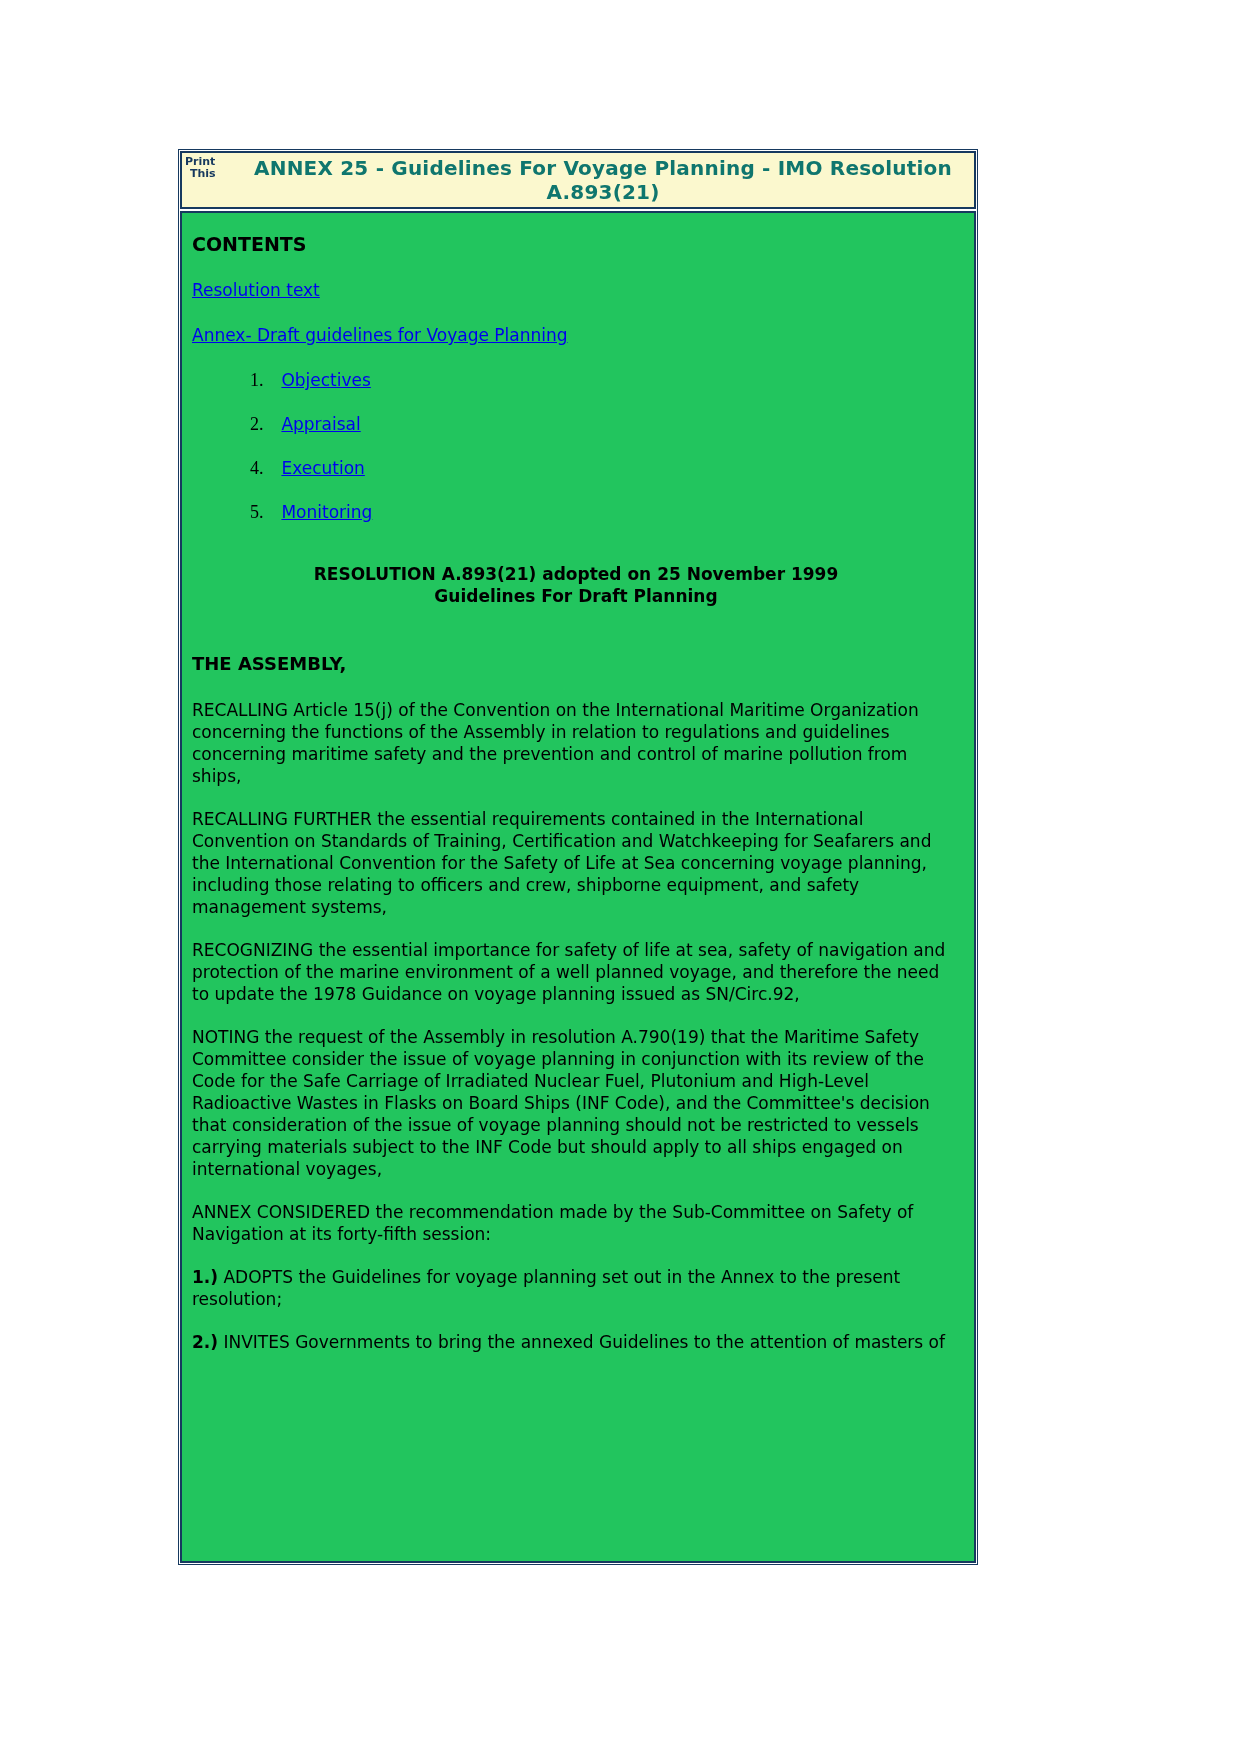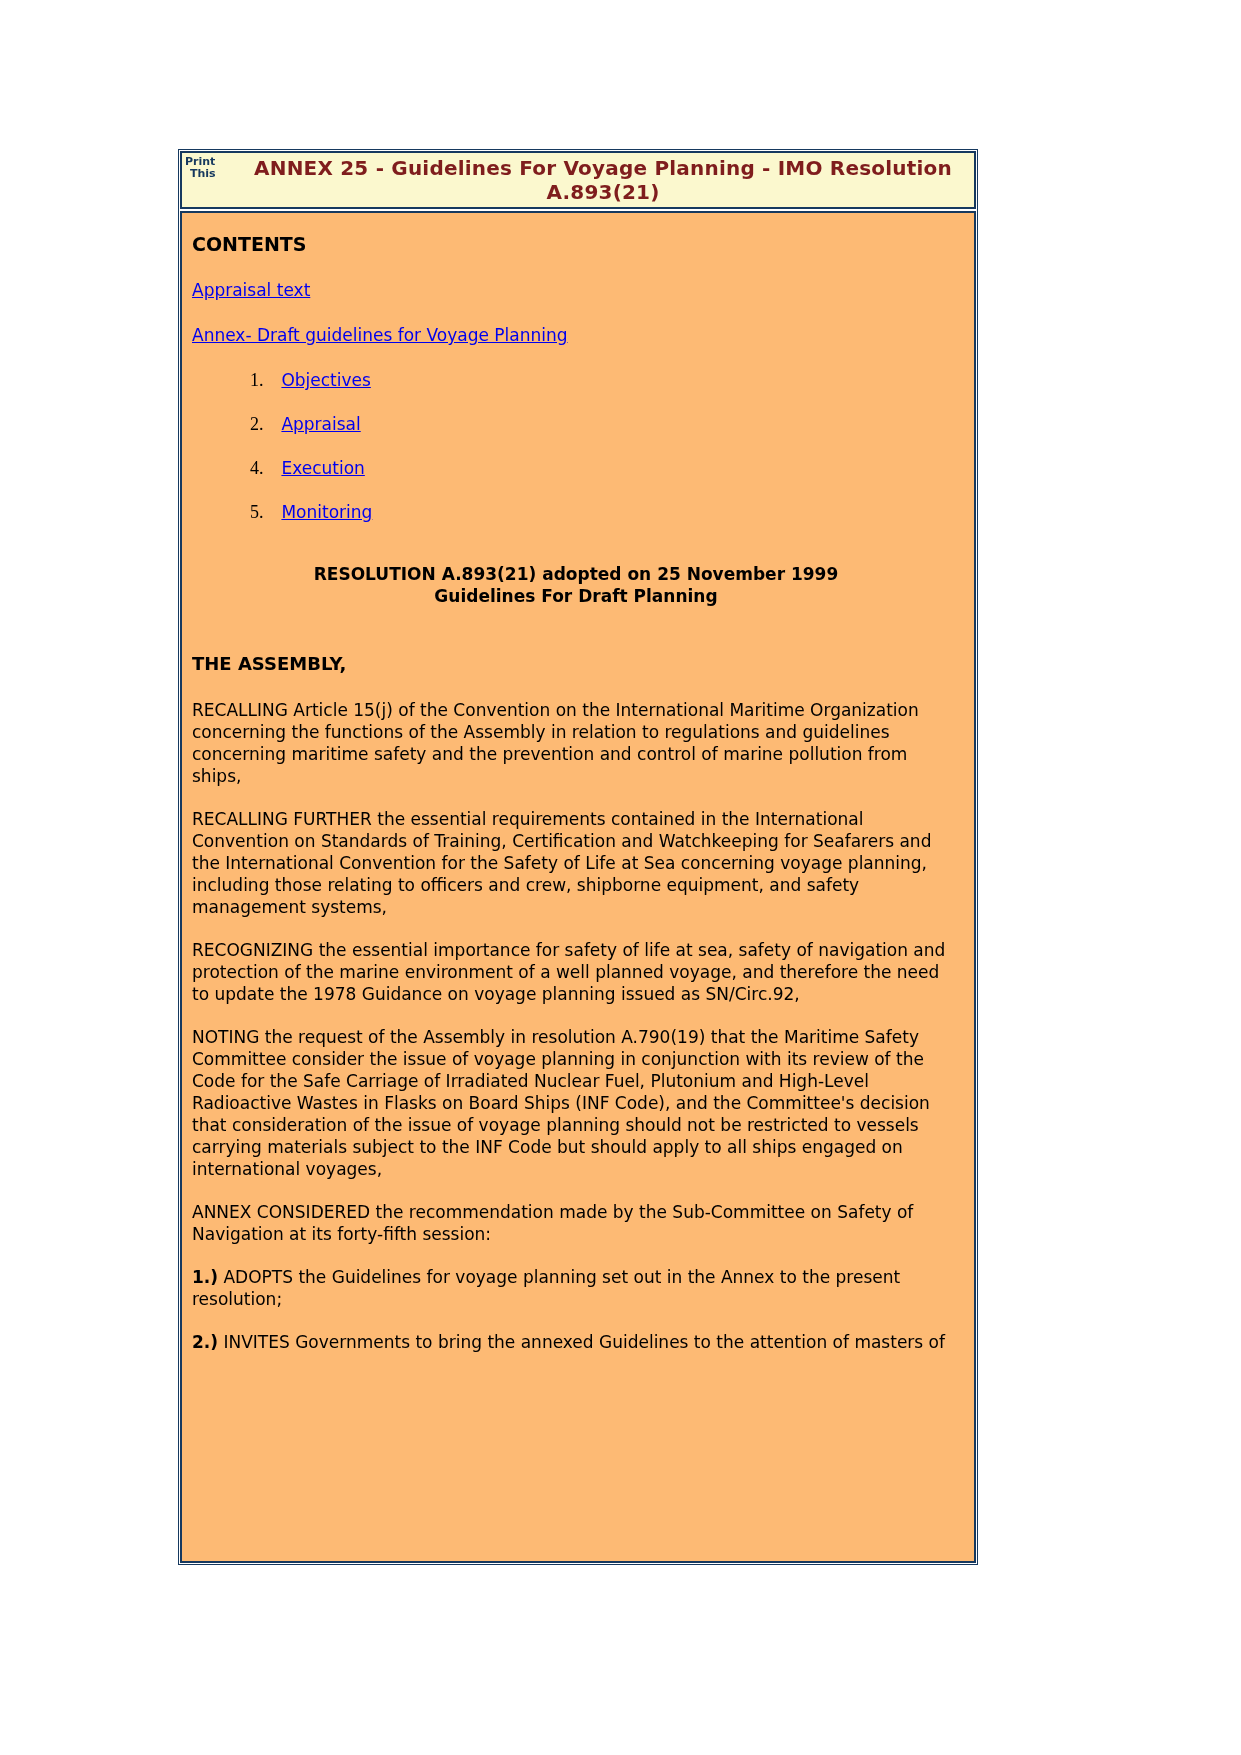--- a/index.html
+++ b/index.html
@@ -47,25 +47,25 @@
   .print-btn .l1 { display: block; }
   .doc-title {
     position: absolute;
     left: 60px;
     right: 10px;
     top: 50%;
     transform: translateY(-50%);
     text-align: center;
     font-size: 20px;
     font-weight: bold;
-    color: #7f1d1d;
+    color: #0f766e;
     letter-spacing: 0.2px;
   }
   .content-cell {
-    background: #fdba74;
+    background: #22c55e;
     padding: 4px 14px 6px 10px;
     min-height: 1352px;
     font-size: 17px;
     line-height: 22px;
     color: #000000;
   }
   .contents-heading {
     font-size: 19px;
     font-weight: bold;
     margin: 16px 0 24px 0;
@@ -111,21 +111,21 @@
       <span class="l2">This</span>
     </span>
     <div class="doc-title">ANNEX 25 - Guidelines For Voyage Planning - IMO Resolution A.893(21)</div>
   </div>
 
   <div class="cell content-cell">
 
     <div class="contents-heading">CONTENTS</div>
 
     <p class="toc-para">
-      <a class="doc-link" href="#">Appraisal text</a>
+      <a class="doc-link" href="#">Resolution text</a>
     </p>
     <p class="toc-para">
       <a class="doc-link" href="#">Annex- Draft guidelines for Voyage Planning</a>
     </p>
 
     <ol class="toc-list">
       <li>
         <span class="li-num">1.</span>
         <a class="doc-link" href="#">Objectives</a>
       </li>

